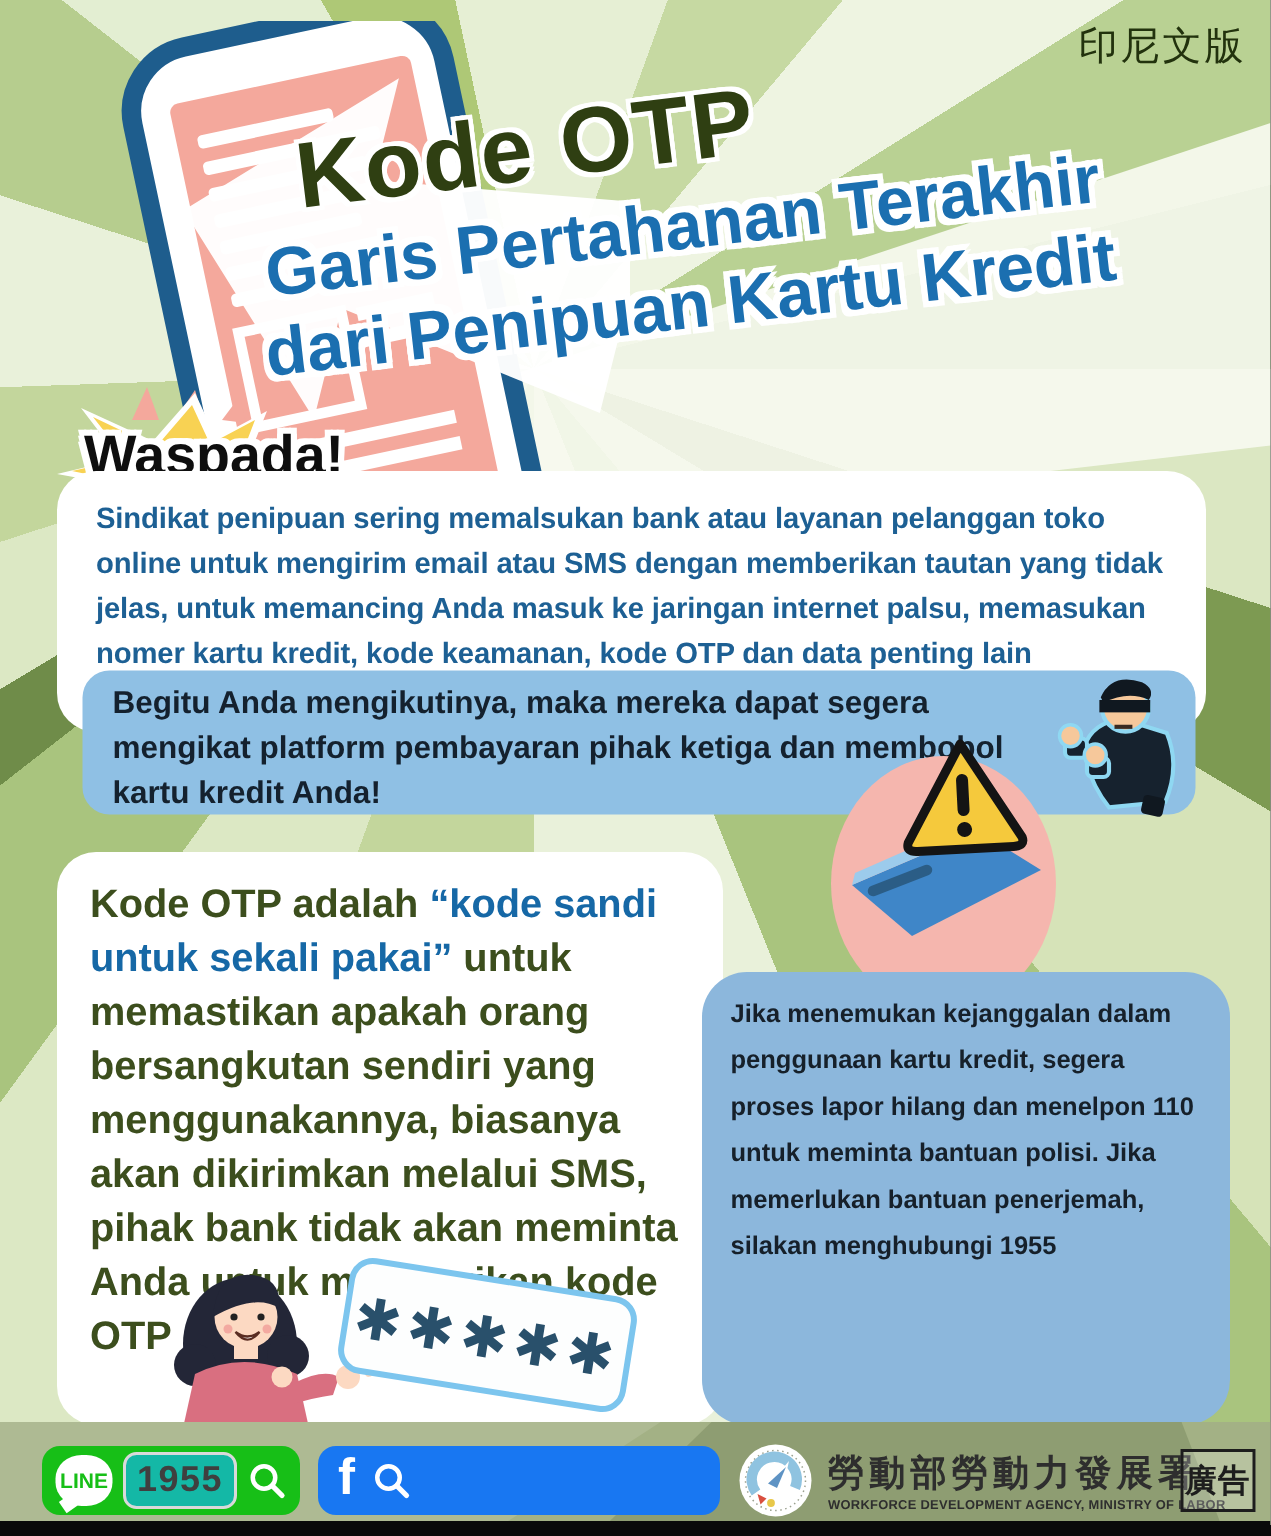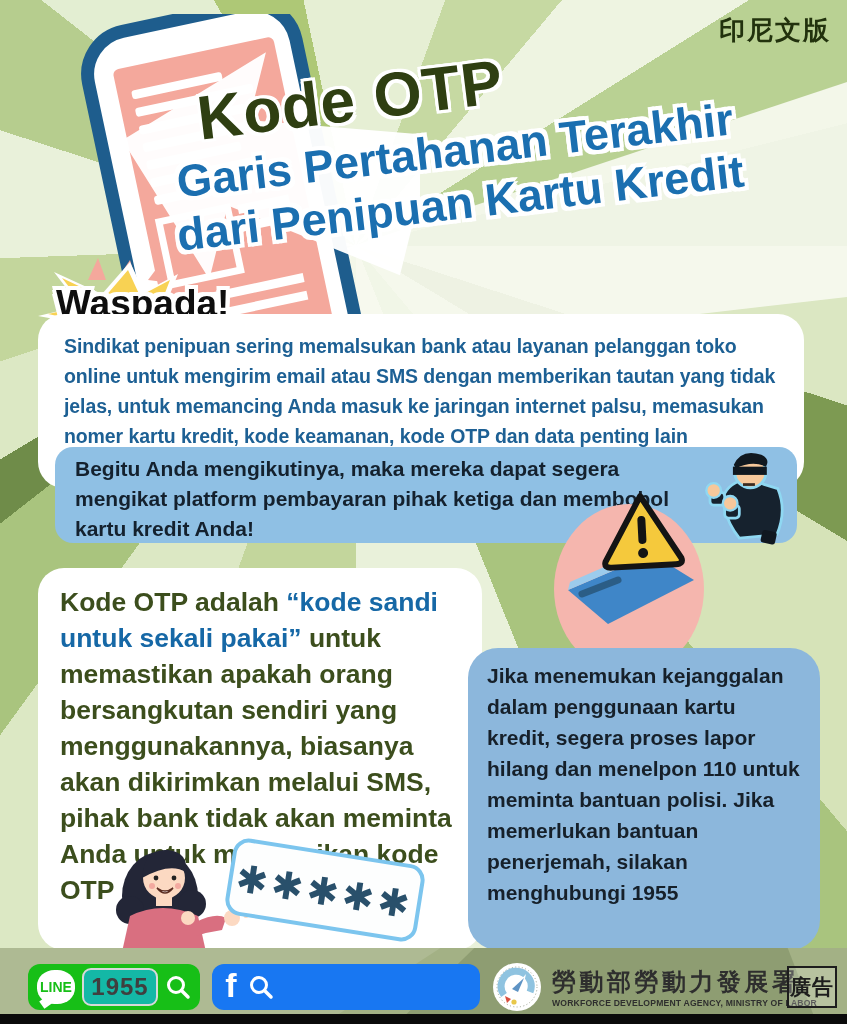--- a/index.html
+++ b/index.html
@@ -10,21 +10,21 @@
         #e6efd4 0deg 20deg,#c6d9a2 20deg 40deg,#eef4e1 40deg 58deg,#b9d193 58deg 76deg,
         #8fae62 76deg 90deg,#dbe7c2 90deg 108deg,#7d9a52 108deg 121deg,#d6e3b8 121deg 140deg,
         #a9c47e 140deg 158deg,#e9f1da 158deg 180deg,#c3d69c 180deg 200deg,#dce8c4 200deg 216deg,
         #a9c47e 216deg 232deg,#6f8c49 232deg 239deg,#dce8c4 239deg 252deg,#c3d69c 252deg 268deg,
         #e9f1da 268deg 288deg,#b6cd8e 288deg 308deg,#e3eed2 308deg 330deg,#aec876 330deg 348deg,
         #e6efd4 348deg 360deg);}
   .abs{position:absolute;}
   .wedge-title{left:0;top:0;width:847px;height:1024px;background:#f7faf0;opacity:.92;
     clip-path:polygon(9% 33%,100% 8%,100% 29%,27% 36%);z-index:1;}
   
-  .lang-badge{top:13px;right:16px;font-size:26px;font-weight:700;color:#22320d;z-index:3;letter-spacing:2px;}
+  .lang-badge{top:13px;right:16px;font-size:26px;font-weight:400;color:#22320d;z-index:3;letter-spacing:2px;}
   .phone-wrap{left:40px;top:14px;width:380px;height:300px;z-index:2;}
   .title{left:196px;top:56px;width:440px;z-index:3;transform:rotate(-7deg);
     font-size:62px;font-weight:800;color:#2f3f12;letter-spacing:1px;white-space:nowrap;
     text-shadow:-3px -3px 0 #fff,3px -3px 0 #fff,-3px 3px 0 #fff,3px 3px 0 #fff,0 -3px 0 #fff,0 3px 0 #fff,-3px 0 0 #fff,3px 0 0 #fff;}
   .subtitle{left:178px;top:118px;width:660px;z-index:3;transform:rotate(-6.5deg);
     font-size:45px;font-weight:800;color:#1b6fb0;line-height:1.18;white-space:nowrap;
     text-shadow:-4px -4px 0 #fff,4px -4px 0 #fff,-4px 4px 0 #fff,4px 4px 0 #fff,0 -4px 0 #fff,0 4px 0 #fff,-4px 0 0 #fff,4px 0 0 #fff,-3px -3px 0 #fff,3px 3px 0 #fff,3px -3px 0 #fff,-3px 3px 0 #fff;}
   .subtitle .l2{margin-left:-6px;}
   
   .starburst{left:18px;top:258px;z-index:2;}
@@ -42,21 +42,21 @@
   
   .box2{left:38px;top:568px;width:444px;height:382px;background:#fff;border-radius:26px;z-index:4;}
   .box2 p{margin:0;padding:16px 20px 0 22px;font-size:26.5px;font-weight:800;line-height:36px;color:#3c4e1d;}
   .box2 .hl{color:#1668a6;}
   .woman{left:104px;top:838px;z-index:5;}
   .password{left:228px;top:851px;width:186px;height:70px;z-index:5;transform:rotate(9deg);
     background:#fdfefe;border:4px solid #7cc5ee;border-radius:16px;display:flex;align-items:center;justify-content:center;}
   .password span{font-family:"DejaVu Sans",sans-serif;font-size:38px;font-weight:700;color:#29506b;letter-spacing:4px;padding-top:4px;}
   
   .box3{left:468px;top:648px;width:352px;height:302px;background:#8cb7dc;border-radius:30px;z-index:6;}
-  .box3 p{margin:0;padding:12px 16px 0 19px;font-size:21px;font-weight:800;color:#16202a;line-height:31px;}
+  .box3 p{margin:0;padding:12px 16px 0 19px;font-size:17px;font-weight:800;color:#16202a;line-height:31px;}
   
   .footer-band{left:0;top:948px;width:847px;height:66px;background:#a3b185;z-index:6;}
   .footer-band .stripe{position:absolute;left:0;top:0;width:100%;height:100%;background:#aeba93;clip-path:polygon(0 0,52% 0,40% 100%,0 100%);}
   .footer-band .dark{position:absolute;left:0;top:0;width:100%;height:100%;background:#8e9d72;clip-path:polygon(56% 0,93% 0,96% 100%,48% 100%);}
   .black-bar{left:0;top:1014px;width:847px;height:10px;background:#0a0a0a;z-index:7;}
   .btn{position:absolute;display:flex;align-items:center;gap:7px;border-radius:12px;padding:0 9px;height:46px;z-index:7;box-sizing:border-box;}
   .btn-line{left:28px;top:964px;width:172px;background:#17bf17;}
   .btn-fb{left:212px;top:964px;width:268px;background:#1877f2;}
   .pill{flex:1;height:34px;background:#14b8a6;border:2px solid #d9d9d9;border-radius:9px;display:flex;align-items:center;justify-content:center;
     font-size:24px;font-weight:600;color:#3f3f3f;letter-spacing:1px;}

